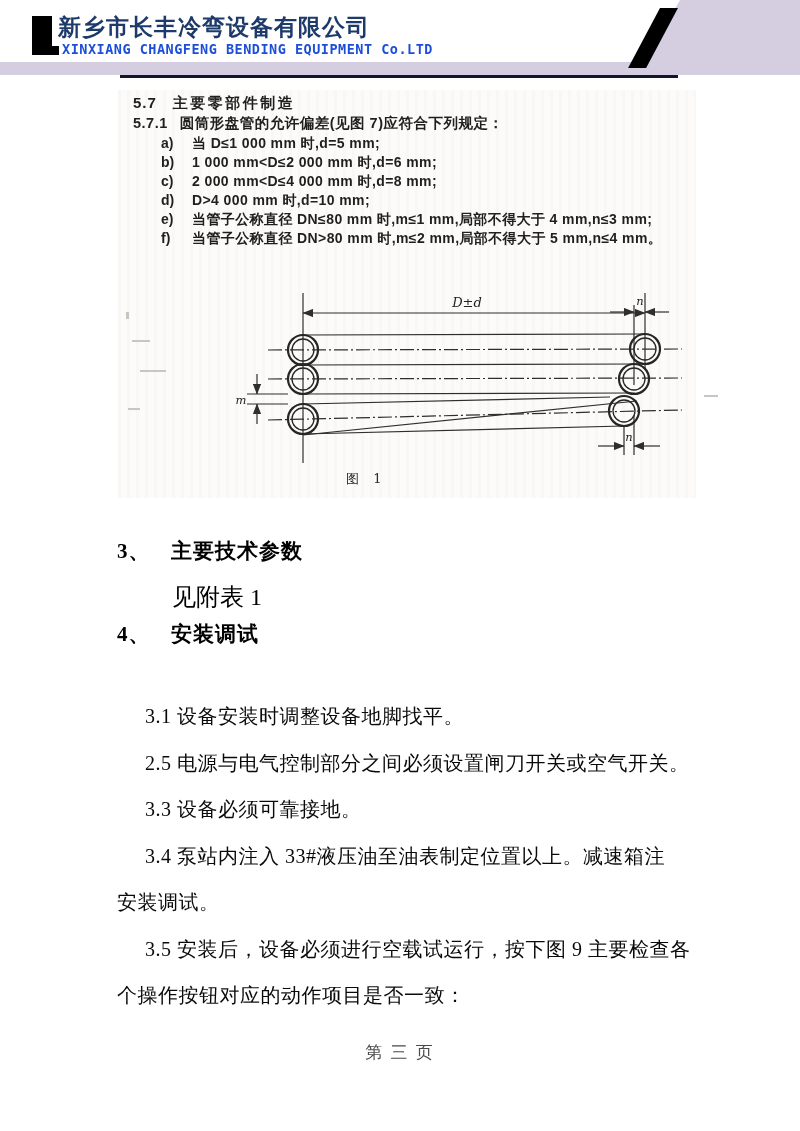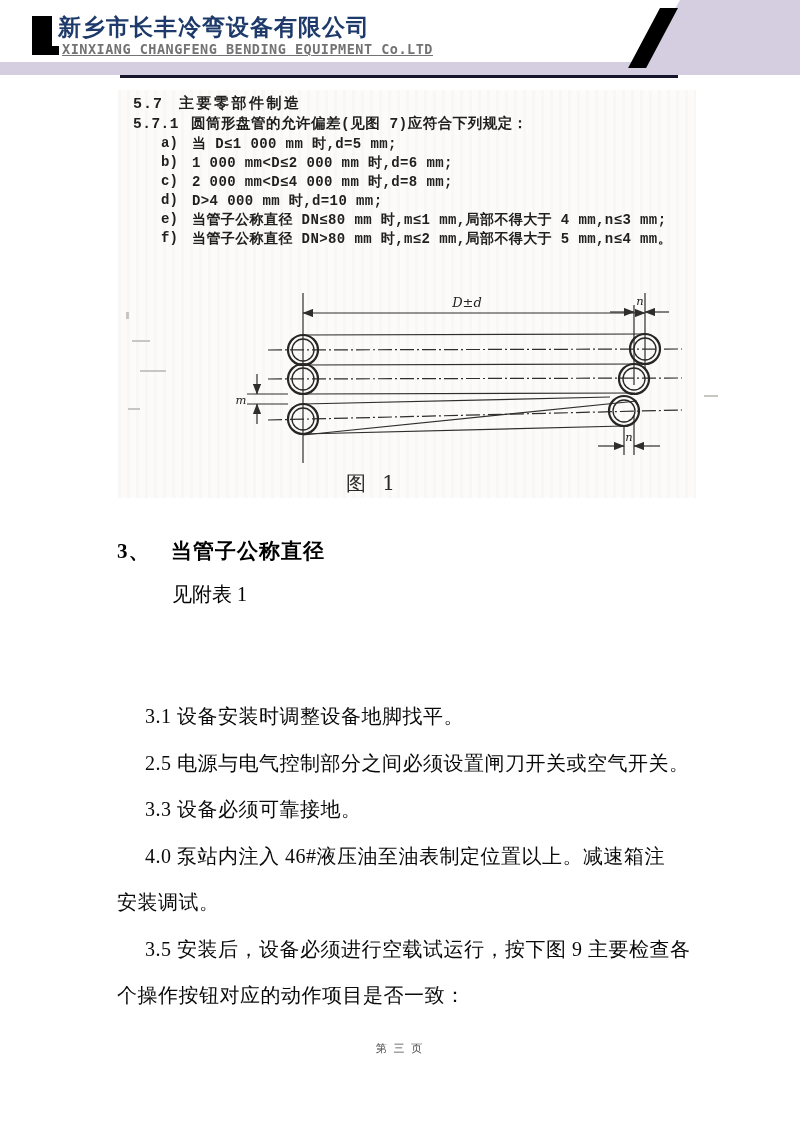--- a/index.html
+++ b/index.html
@@ -18,60 +18,60 @@
   .logo-foot{position:absolute;left:32px;top:46px;width:27px;height:9px;background:#000;}
   .co-cn{position:absolute;left:58px;top:12px;font-family:"Liberation Sans","DejaVu Sans",sans-serif;
     font-weight:bold;font-size:23px;letter-spacing:1px;}
   .co-en{position:absolute;left:62px;top:41px;font-family:"DejaVu Sans Mono","Liberation Mono",monospace;
     font-size:13.5px;letter-spacing:0.5px;font-weight:bold;}
   
   .scan{position:absolute;left:118px;top:90px;width:578px;height:408px;
     background:
       repeating-linear-gradient(90deg,rgba(90,85,80,0.025) 0 3px,rgba(0,0,0,0) 3px 9px),
       #fcfbf9;
-    font-family:Liberation Mono, monospace;color:#1f1f1f;text-align:center;}
+    font-family:Liberation Sans, sans-serif;color:#1f1f1f;text-align:center;}
   .scan-h{position:absolute;left:15px;top:4px;font-size:15px;font-weight:700;letter-spacing:1px;white-space:nowrap;}
   .scan-h .ttl{margin-left:16px;letter-spacing:2.5px;}
   .scan-sub{position:absolute;left:15px;top:24px;font-size:14.5px;font-weight:600;letter-spacing:0.5px;white-space:nowrap;}
   .scan-sub .stxt{margin-left:12px;}
   .scan-item{position:absolute;left:0;height:19px;font-size:14px;font-weight:600;white-space:nowrap;}
   .scan-item .lbl{position:absolute;left:43px;}
   .scan-item .txt{position:absolute;left:74px;letter-spacing:0.4px;}
   .speck{position:absolute;background:#c8c6c2;}
-  .fig-caption{position:absolute;left:346px;top:470px;font-size:20px;letter-spacing:5px;
+  .fig-caption{position:absolute;left:346px;top:470px;font-size:13px;letter-spacing:5px;
     color:#2a2a2a;font-family:"DejaVu Serif","Liberation Serif",serif;}
   .diagram{position:absolute;left:220px;top:275px;}
   .diagram line,.diagram path.dim{stroke:#2e2e2e;stroke-width:1.2;fill:none;}
   .diagram .cl{stroke-dasharray:14 3 2 3;}
   .diagram circle{stroke:#262626;fill:none;}
   .diagram text{font-family:"DejaVu Serif","Liberation Serif",serif;font-style:italic;fill:#222;}
   
   .sec{position:absolute;left:117px;font-size:21px;font-weight:bold;letter-spacing:1px;white-space:nowrap;}
   .sec .num{display:inline-block;width:54px;}
-  .note{position:absolute;left:172px;font-size:20px;white-space:nowrap;}
+  .note{position:absolute;left:172px;font-size:24px;white-space:nowrap;}
   .paras{position:absolute;left:117px;top:655px;width:620px;}
   .para-line{position:absolute;left:0;font-size:20px;letter-spacing:0.5px;white-space:nowrap;color:#0a0a0a;margin-top:48px;}
   .para-line.first{padding-left:28px;}
   
   .footer{position:absolute;left:0;top:1041px;width:800px;text-align:center;
-    font-size:11px;color:#4a4a4a;letter-spacing:2px;}
+    font-size:17px;color:#4a4a4a;letter-spacing:2px;}
 </style>
 </head>
 <body>
 
 <div class="page">
 
   <div>
     <div class="hdr-band" style="background: rgb(213, 206, 225);"></div>
     <div class="hdr-corner" style="background: rgb(213, 206, 225);"></div>
     <div class="hdr-slash"></div>
     <div class="logo-block"></div>
     <div class="logo-foot"></div>
     <div class="co-cn" style="color: rgb(29, 58, 106);">新乡市长丰冷弯设备有限公司</div>
-    <div class="co-en" style="color: #737373; text-decoration: underline;">XINXIANG CHANGFENG BENDING EQUIPMENT Co.LTD</div>
+    <div class="co-en" style="color: #1d4ed8;">XINXIANG CHANGFENG BENDING EQUIPMENT Co.LTD</div>
     <div class="hdr-rule"></div>
   </div>
 
   <div class="scan">
     <div class="scan-h">
       <span>5.7</span><span class="ttl">主要零部件制造</span>
     </div>
     <div class="scan-sub">
       <span>5.7.1</span><span class="stxt">圆筒形盘管的允许偏差(见图 7)应符合下列规定：</span>
     </div>
@@ -160,29 +160,32 @@
     <text x="21" y="129" font-size="11.5" text-anchor="middle">m</text>
 
     <path class="dim" d="M378,171 L404,171" marker-end="url(#ah)"></path>
     <path class="dim" d="M440,171 L414,171" marker-end="url(#ah)"></path>
     <text x="409" y="166" font-size="11.5" text-anchor="middle">n</text>
   </svg>
 
   <div class="fig-caption">图 1</div>
 
   <div class="sec" style="top:537px;">
-    <span class="num">3、</span><span>当管子公称直径</span>
+    <span class="num">3、</span><span>主要技术参数</span>
   </div>
   <div class="note" style="top:581px;">见附表 1</div>
+  <div class="sec" style="top:620px;">
+    <span class="num">4、</span><span>安装调试</span>
+  </div>
 
   <div class="paras" id="body-paragraphs">
       <div class="para-line first" style="top: 0px;">3.1 设备安装时调整设备地脚找平。</div>
       <div class="para-line first" style="top: 46.5px;">2.5 电源与电气控制部分之间必须设置闸刀开关或空气开关。</div>
       <div class="para-line first" style="top: 93px;">3.3 设备必须可靠接地。</div>
-      <div class="para-line first" style="top: 139.5px;">4.0 泵站内注入 46#液压油至油表制定位置以上。减速箱注</div>
+      <div class="para-line first" style="top: 139.5px;">3.4 泵站内注入 33#液压油至油表制定位置以上。减速箱注</div>
       <div class="para-line" style="top: 186px;">安装调试。</div>
       <div class="para-line first" style="top: 232.5px;">3.5 安装后，设备必须进行空载试运行，按下图 9 主要检查各</div>
       <div class="para-line" style="top: 279px;">个操作按钮对应的动作项目是否一致：</div>
     </div>
 
   <div class="footer">第 三 页</div>
 
 </div>
 
 </body></html>

